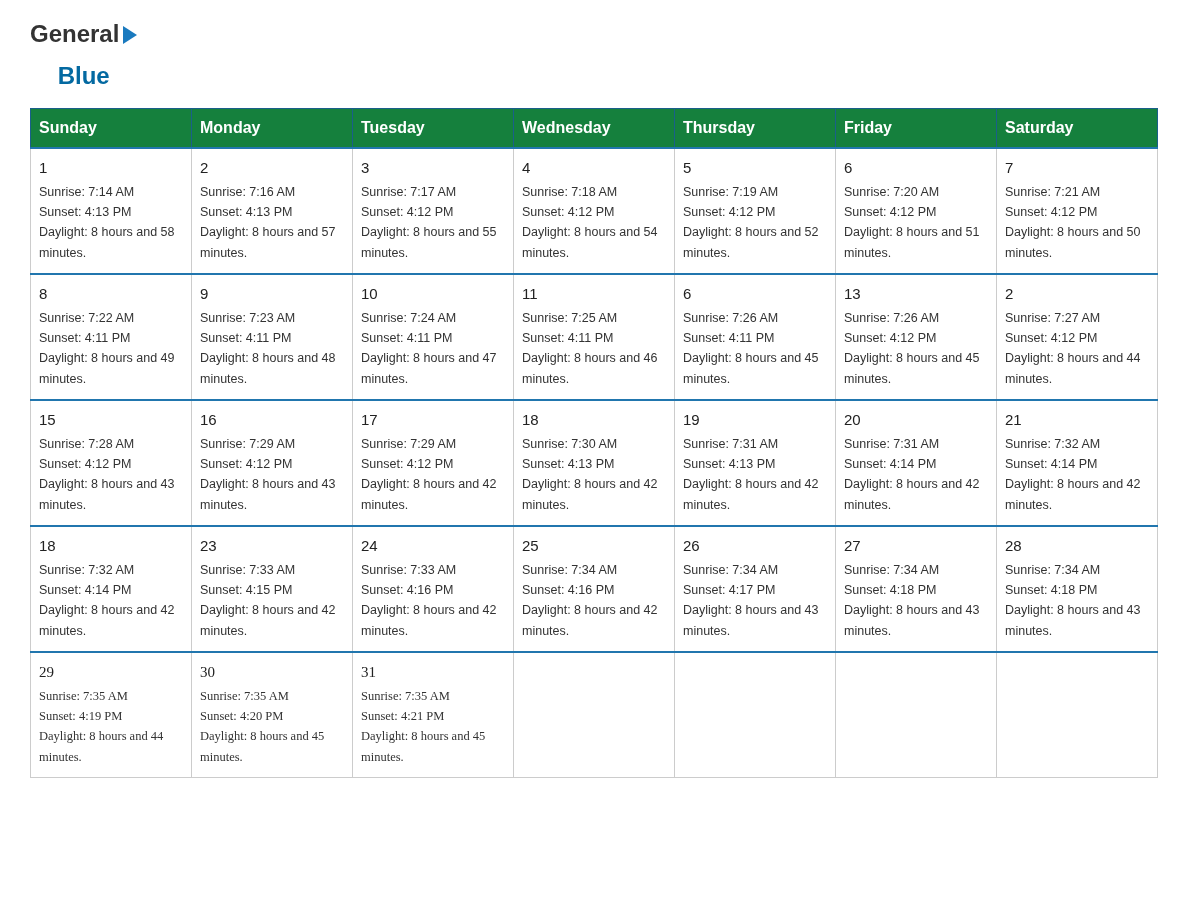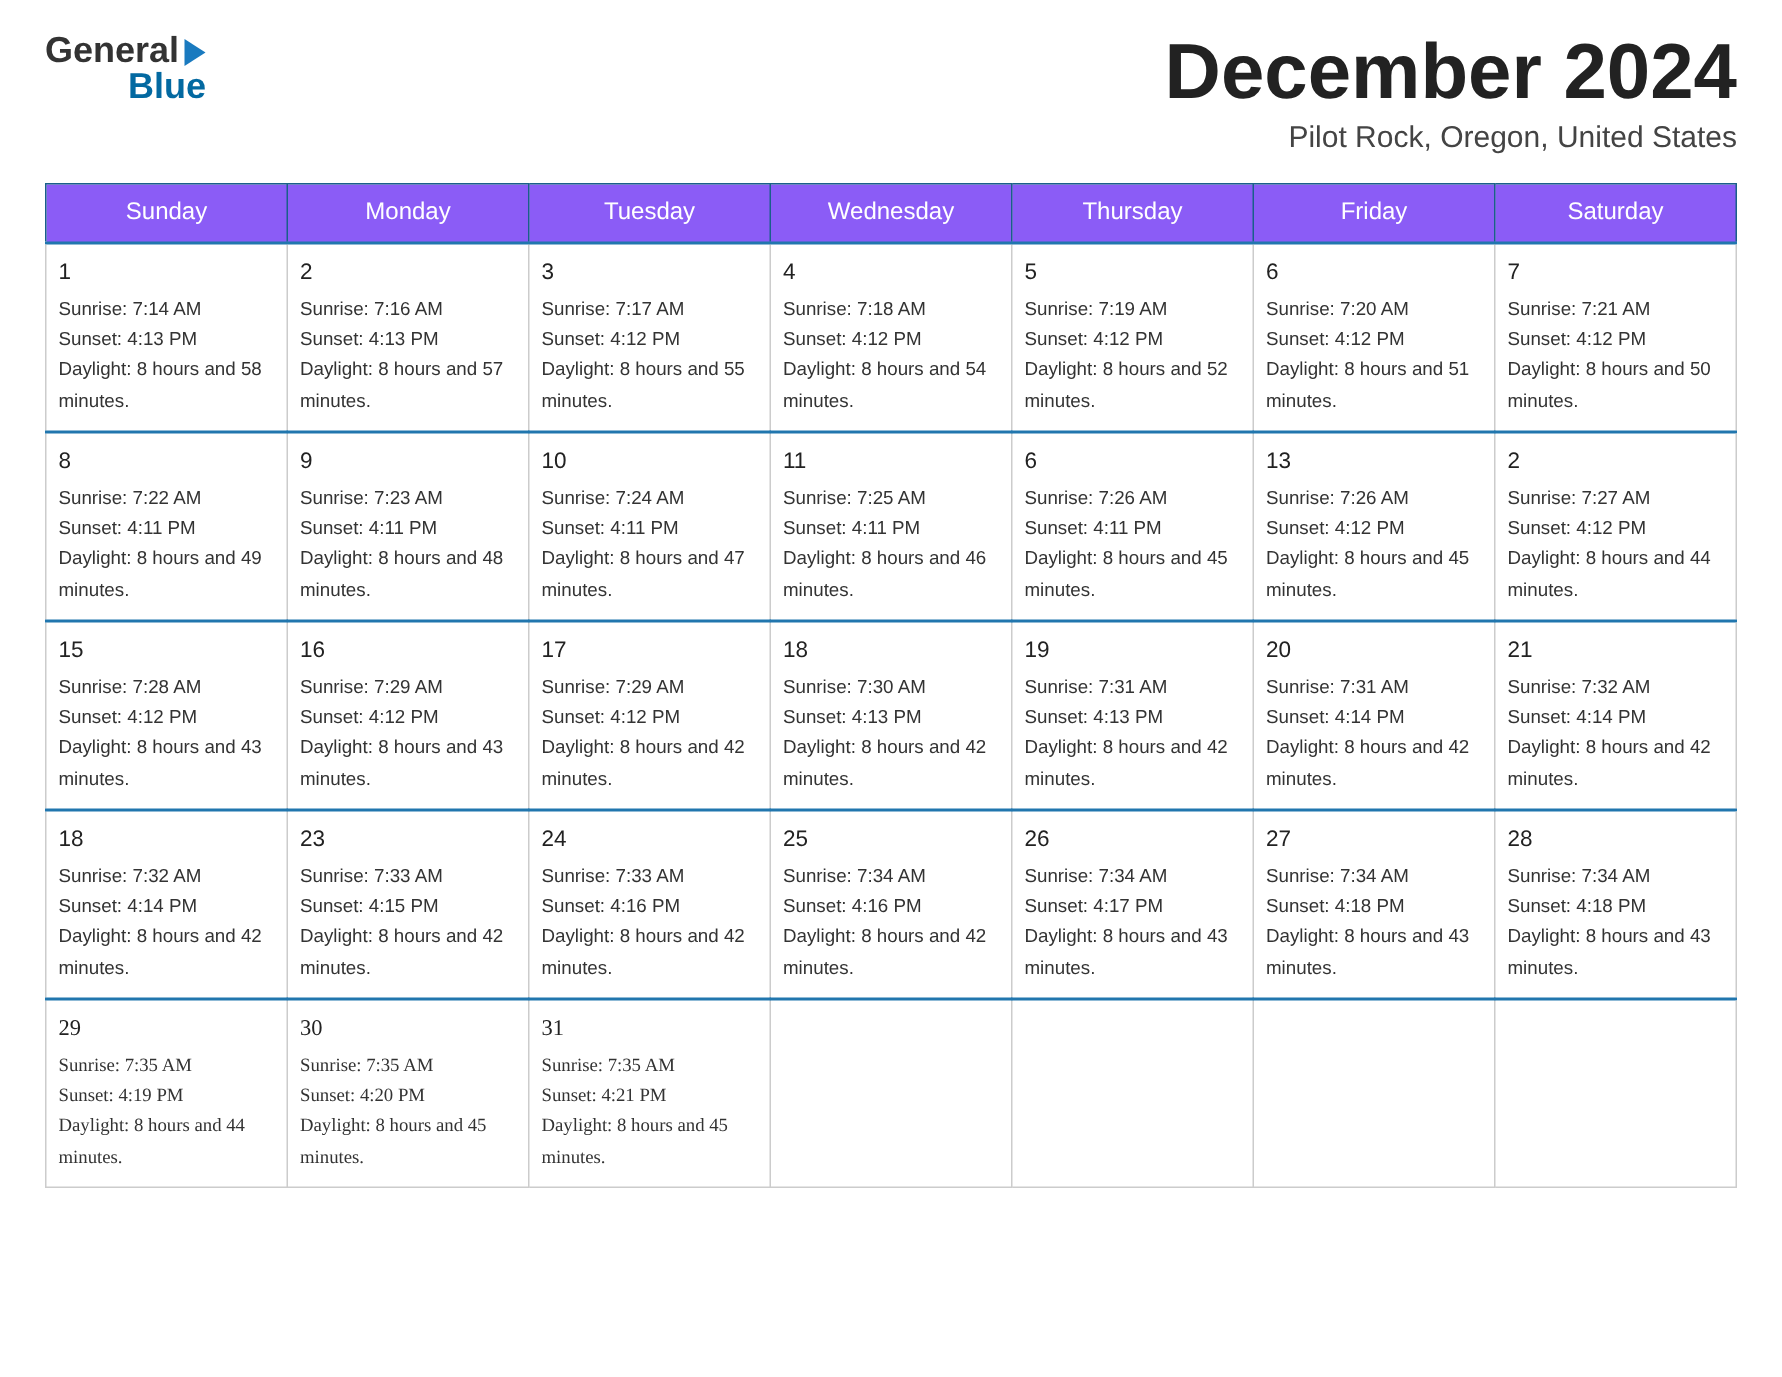--- a/index.html
+++ b/index.html
@@ -12,47 +12,48 @@
     }
     .header {
       display: flex;
       justify-content: space-between;
       align-items: flex-start;
       margin-bottom: 18px;
     }
     .logo {
       display: flex;
       flex-direction: column;
-      align-items: flex-end;
+      align-items: center;
+      gap: 18px;
     }
     .logo-line1 { display: flex; align-items: center; }
     .title-block { text-align: right; }
     .month-title {
       font-size: 52px;
       font-weight: bold;
       color: #222;
       line-height: 1.1;
     }
     .location {
       font-size: 20px;
       color: #444;
       margin-top: 4px;
     }
     table {
       width: 100%;
       border-collapse: collapse;
       table-layout: fixed;
     }
     thead tr th {
-      background: #8b5cf6;
+      background: #15803d;
       color: #fff;
       font-size: 16px;
-      font-weight: normal;
+      font-weight: bold;
       padding: 10px 8px;
-      text-align: center;
+      text-align: left;
       border: 1px solid #1a5f8a;
     }
     tbody tr td {
       vertical-align: top;
       padding: 8px 8px 10px 8px;
       font-size: 13px;
       color: #222;
       border-left: 1px solid #ccc;
       border-right: 1px solid #ccc;
       border-bottom: none;
@@ -87,24 +88,20 @@
 </head>
 <body>
 
 <div class="header">
   <div class="logo">
     <div class="logo-line1">
       <span style="font-size:24px;font-weight:bold;color:#333;">General</span>
       <span style="display:inline-block;width:0;height:0;border-top:9px solid transparent;border-bottom:9px solid transparent;border-left:14px solid #1a7abf;margin-left:4px;margin-top:2px;"></span>
     </div>
     <div style="font-size:24px;font-weight:bold;color:#0369a1;margin-top:-4px;">Blue</div>
-  </div>
-  <div class="title-block">
-    <div class="month-title">December 2024</div>
-    <div class="location">Pilot Rock, Oregon, United States</div>
   </div>
 </div>
 
 <table>
   <thead>
     <tr>
     <th>Sunday</th>
         <th>Monday</th>
         <th>Tuesday</th>
         <th>Wednesday</th>

